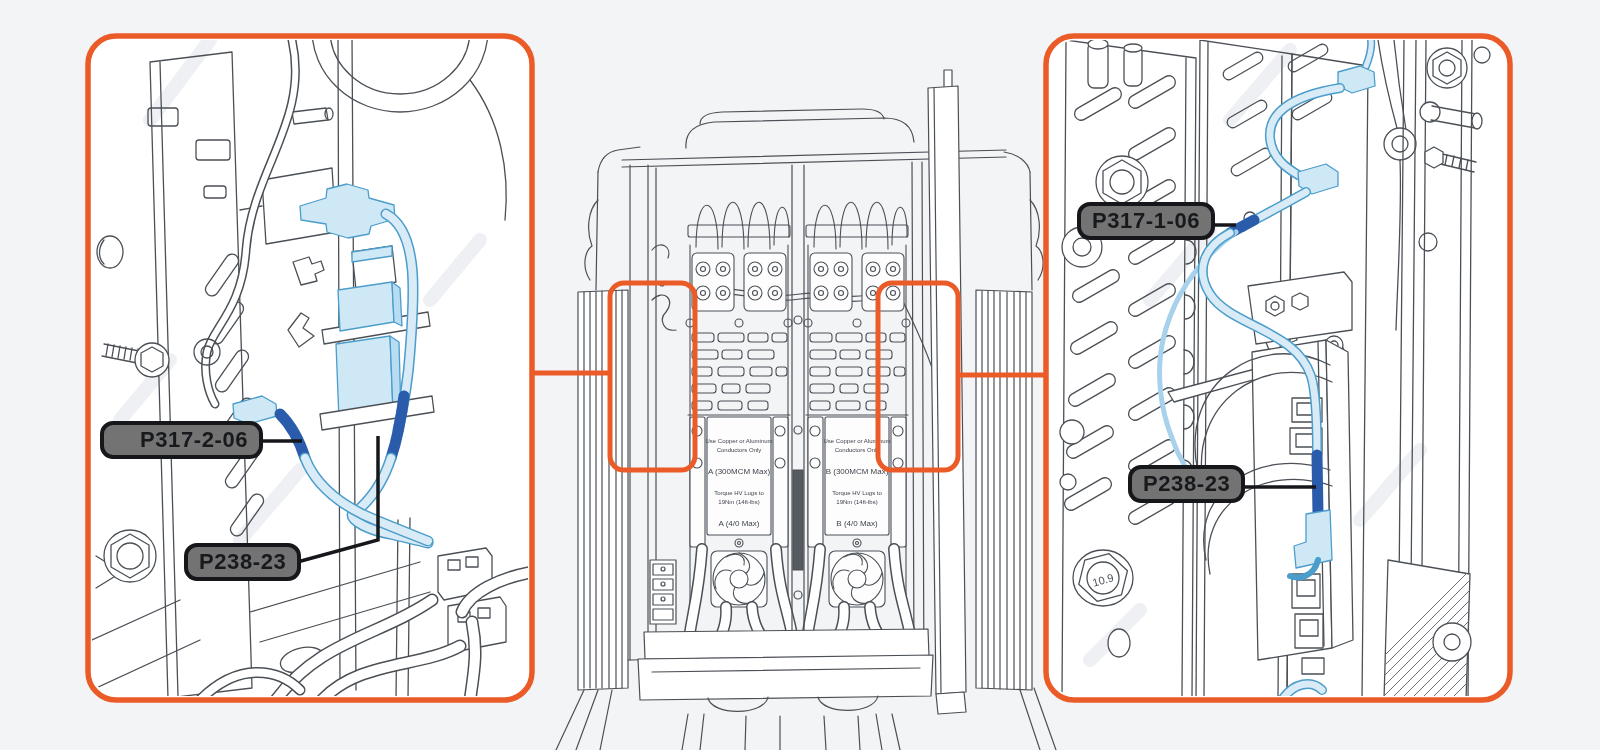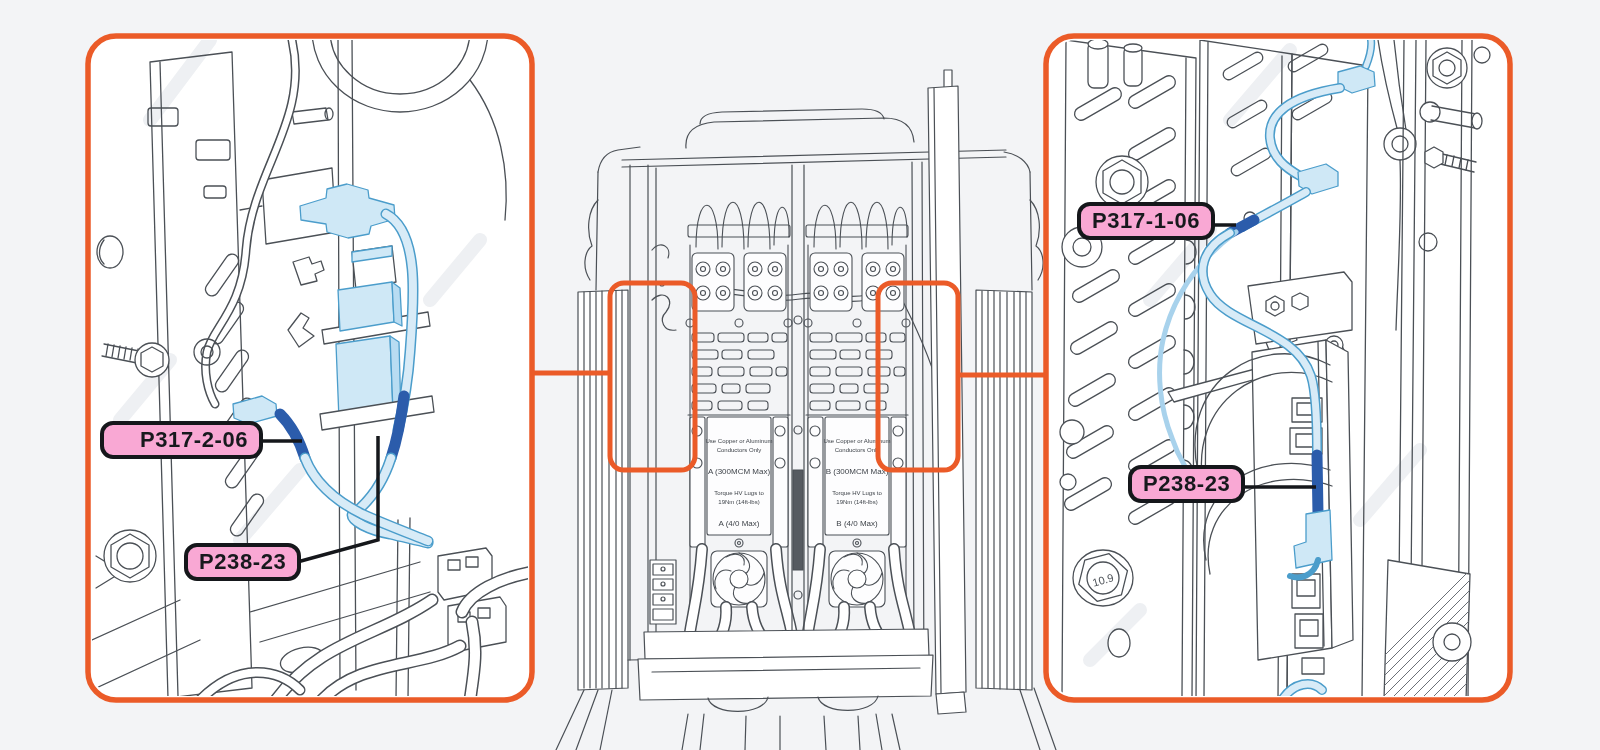--- a/index.html
+++ b/index.html
@@ -8,21 +8,21 @@
     width:1600px;height:750px;
     background:#f3f4f6;
     overflow:hidden;
     font-family:"Liberation Sans",sans-serif;
   }
   .scene{position:absolute;inset:0;}
   svg text{font-family:"Liberation Sans",sans-serif;}
   .callout-label{
     position:absolute;
     display:flex;align-items:center;justify-content:center;
-    background:#f9a8d4;
+    background:#737373;
     border:4px solid #15171b;
     border-radius:13px;
     padding:1px 11px;
     font-size:22px;font-weight:700;letter-spacing:.6px;
     color:#17191d;line-height:1.25;white-space:nowrap;
   }
 </style>
 </head>
 <body>
 

